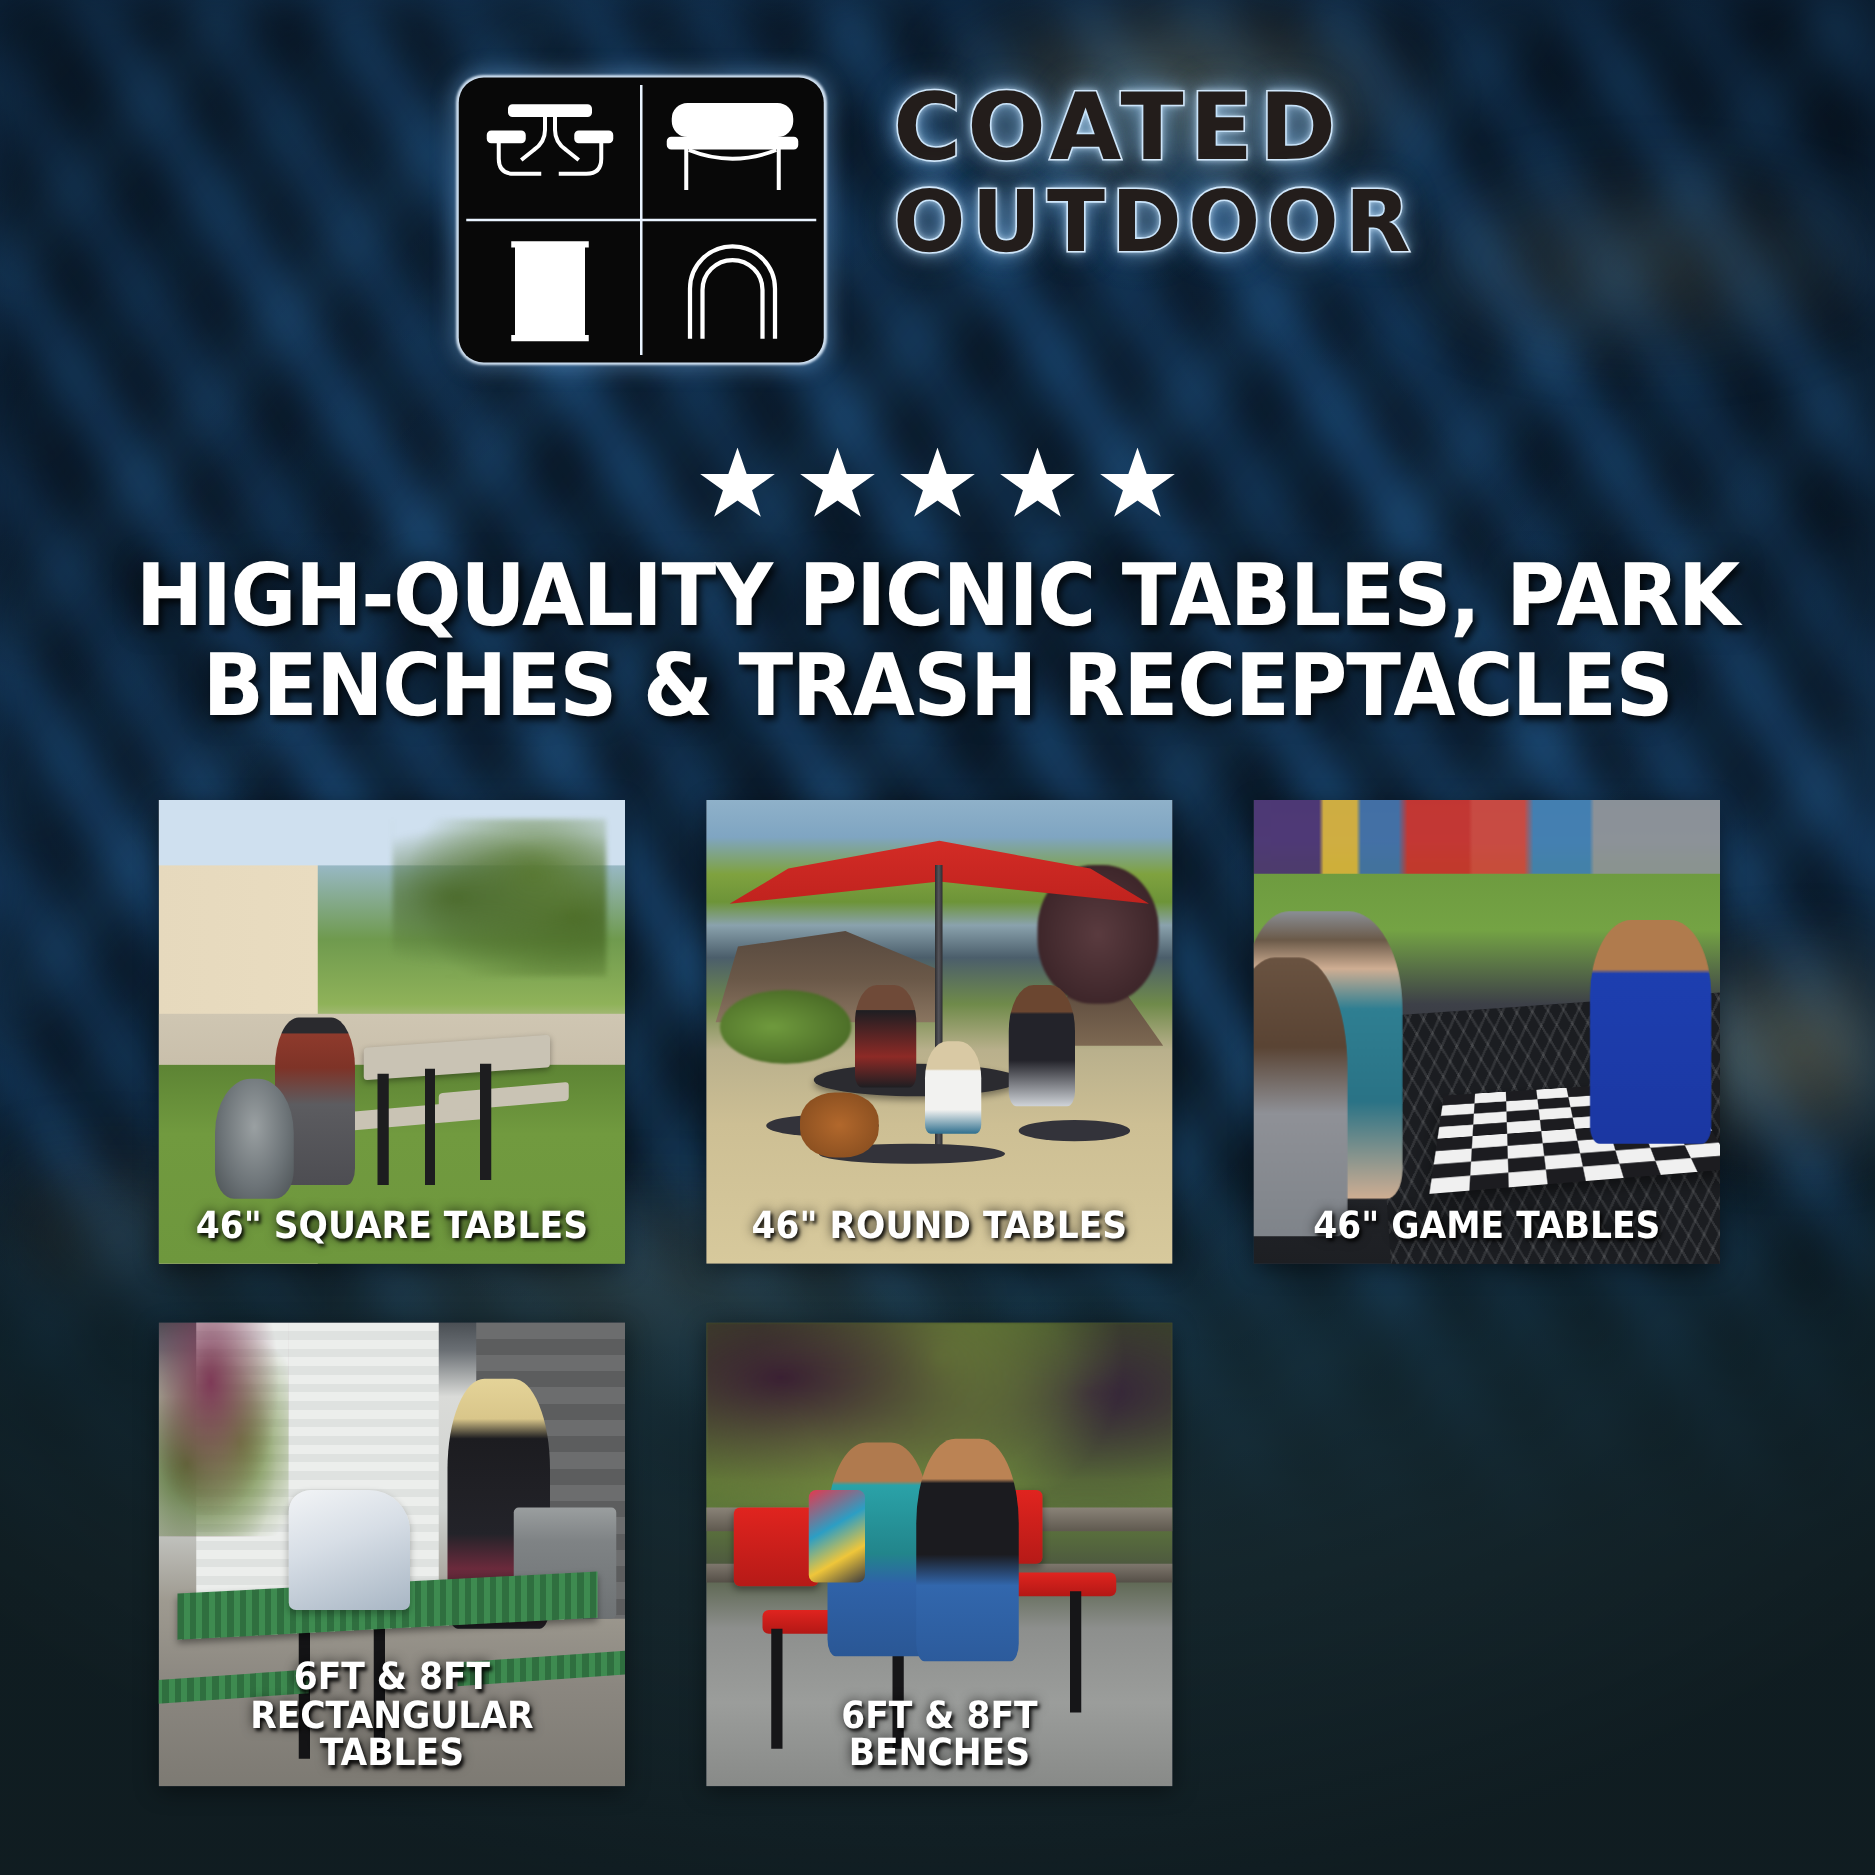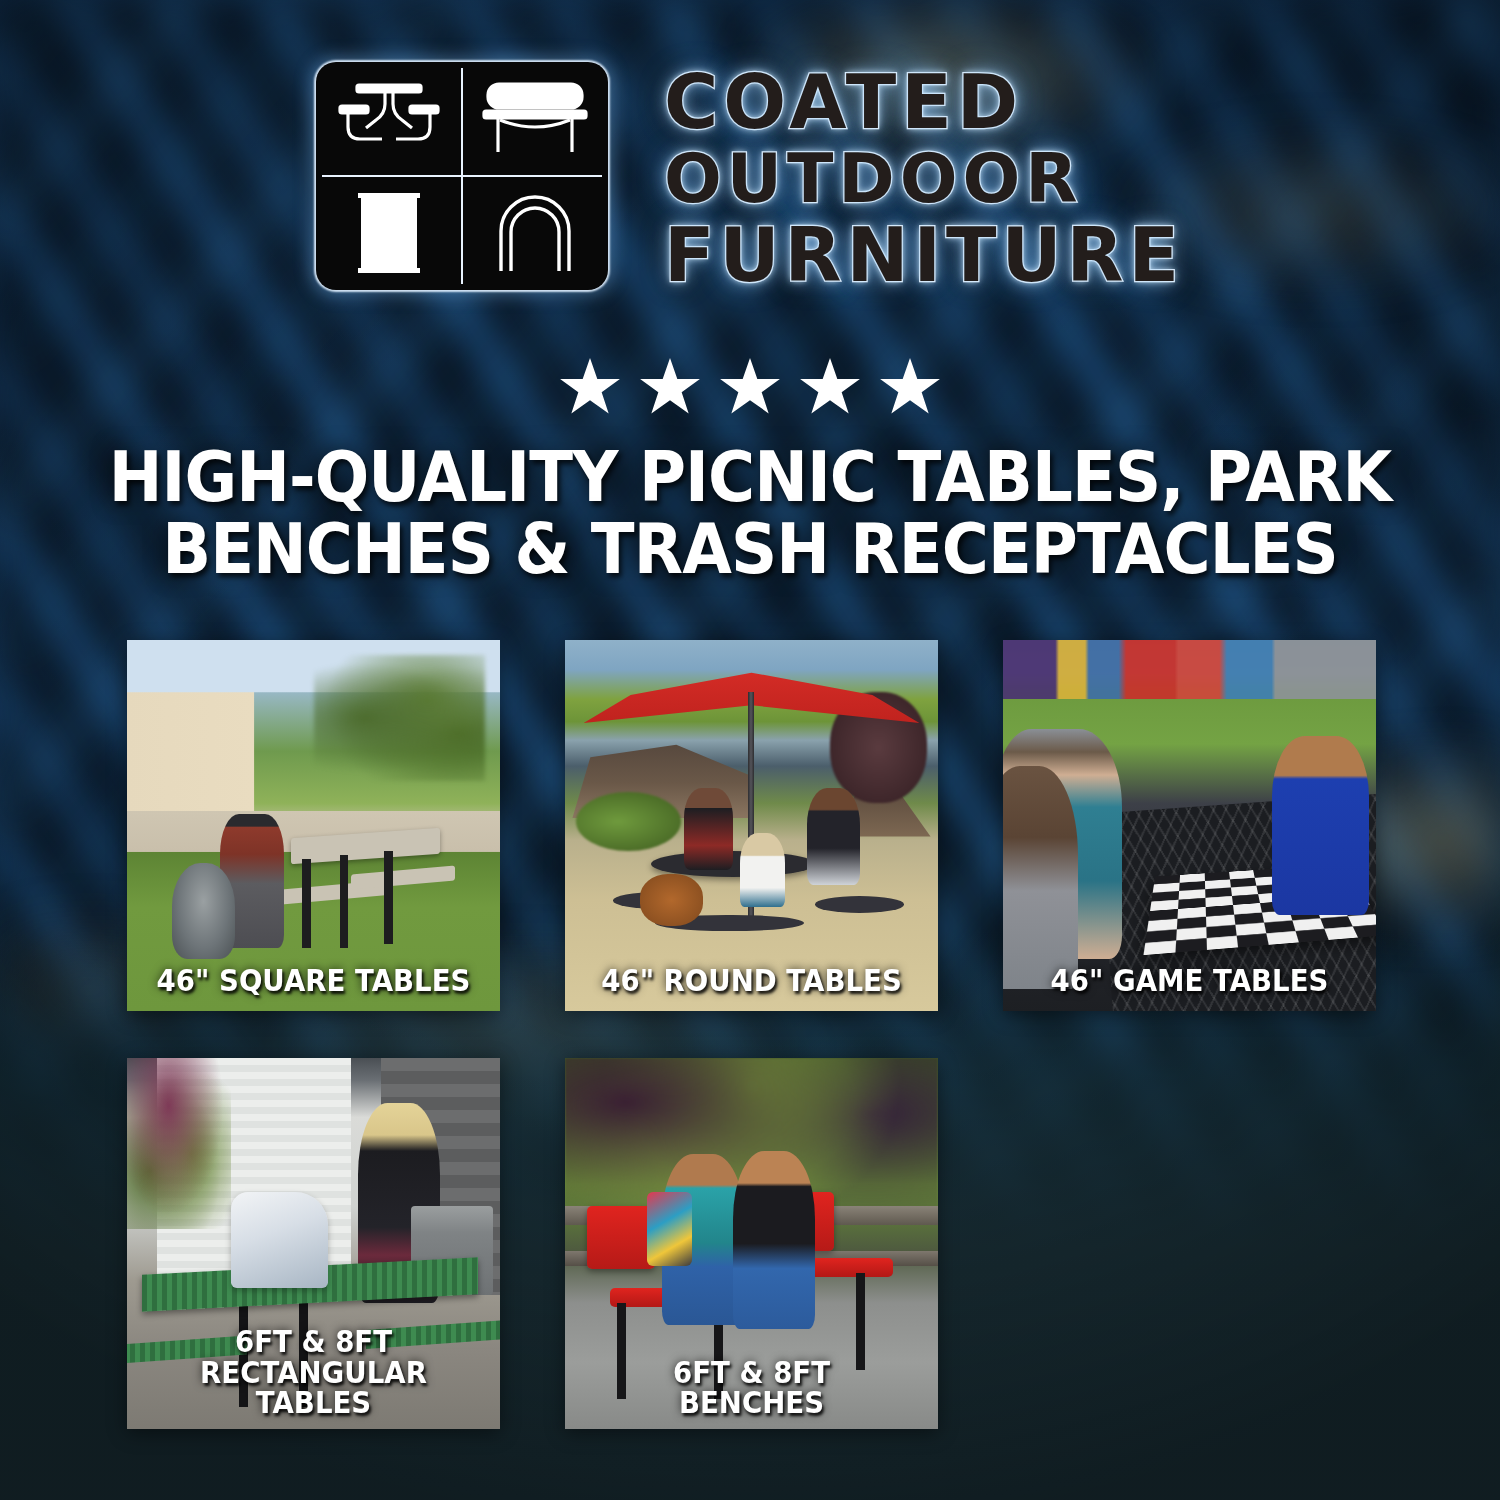--- a/index.html
+++ b/index.html
@@ -523,21 +523,20 @@
             <path d="M8 80 V40 a34 34 0 0 1 68 0 V80"></path>
             <path d="M18 80 V41 a24 24 0 0 1 48 0 V80"></path>
           </g>
         </svg>
       </div>
     </div>
 
     <div class="logo-words">
       <div class="logo-word w1">COATED</div>
       <div class="logo-word w2">OUTDOOR</div>
-      <div class="logo-word w3">FURNITURE</div>
     </div>
   </div>
 
   <div class="stars">
     <div class="star"></div>
     <div class="star"></div>
     <div class="star"></div>
     <div class="star"></div>
     <div class="star"></div>
   </div>

